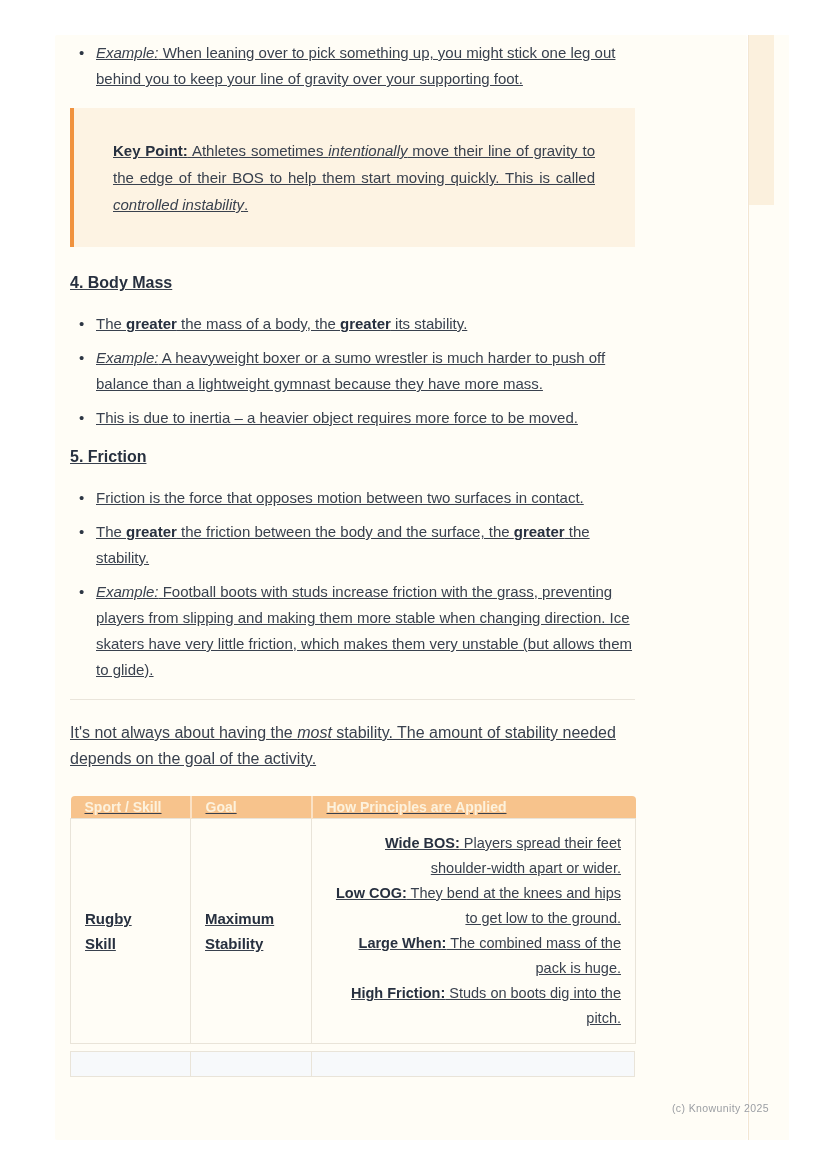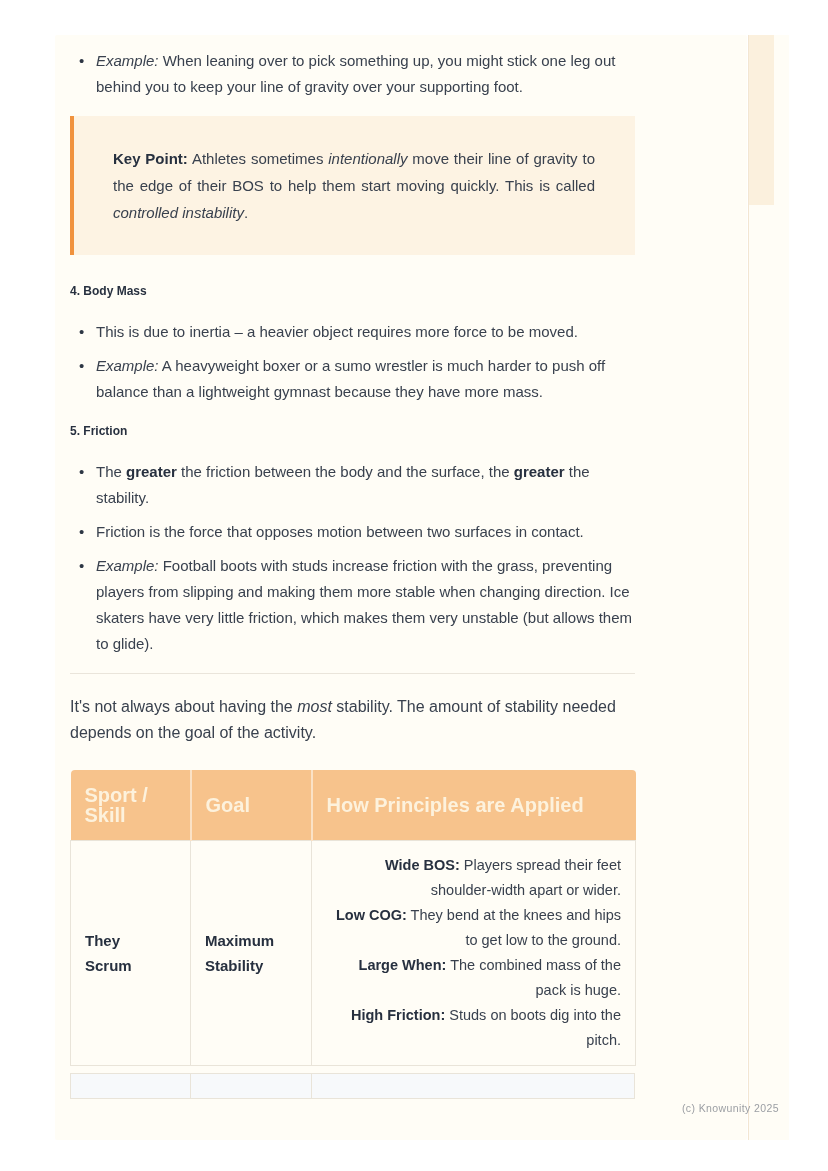--- a/index.html
+++ b/index.html
@@ -6,54 +6,54 @@
   body{
     width:828px;height:1171px;position:relative;background:#ffffff;
     font-family:"Liberation Sans", sans-serif;overflow:hidden;
     color:var(--body-text,#39414e);
   }
   .stage{position:absolute;inset:0;}
   .page-card{
     position:absolute;left:55px;top:35px;width:692px;height:1105px;
     background:var(--page-bg,#fffdf6);border-radius:2px;overflow:hidden;
   }
-  .content{position:absolute;left:15px;top:13px;width:565px;}
+  .content{position:absolute;left:15px;top:5px;width:565px;text-decoration:underline;}
 
   
   .blist{list-style:none;margin:0 0 16px 0;padding:0;font-size:15px;line-height:26px;}
   .blist li{position:relative;padding-left:26px;margin-bottom:8px;}
   .blist li::before{content:"\2022";position:absolute;left:9px;top:0;color:#2d3644;font-size:15px;}
 
   .b{font-weight:bold;color:var(--strong-text,#27303f);}
   .i{font-style:italic;}
 
   
   .callout{
     background:var(--callout-bg,#fdf3e3);
     border-left:4px solid var(--accent-orange,#f0923e);
     margin:0 0 26px 0;padding:13px 24px 13px 23px;
   }
   .callout p{margin:16px;font-size:15px;line-height:27px;text-align:justify;}
 
-  .h-section{font-size:12px;line-height:20px;font-weight:bold;color:var(--strong-text,#27303f);margin:0 0 18px 0;}
+  .h-section{font-size:16px;line-height:20px;font-weight:bold;color:var(--strong-text,#27303f);margin:0 0 18px 0;}
 
   .divider{border:none;border-top:1px solid #eae5db;margin:10px 0 20px 0;}
 
   .h-faded{font-size:23px;line-height:28px;font-weight:bold;color:var(--faded-heading,#f8e9cf);margin:0 0 10px 0;}
 
   .para{margin:0 0 24px 0;font-size:16px;line-height:26px;}
 
   
   .ptable{width:565px;border-collapse:collapse;table-layout:fixed;}
   .ptable col.c1{width:120px;} .ptable col.c2{width:121px;} .ptable col.c3{width:324px;}
   .ptable thead th{
     background:var(--table-header-bg,#f7c38c);
     color:var(--table-header-text,#fdf2dd);
-    font-size:20px;font-weight:bold;text-align:left;
-    padding:15px 14px;line-height:20px;
+    font-size:14px;font-weight:bold;text-align:left;
+    padding:1px 14px;line-height:20px;
   }
   .ptable thead th:first-child{border-top-left-radius:4px;}
   .ptable thead th:last-child{border-top-right-radius:4px;margin-left:14px;}
   .ptable thead th + th{border-left:2px solid rgba(255,252,246,0.55);}
   .ptable tbody td{
     border:1px solid var(--table-border,#e9e4d9);
     padding:12px 14px;vertical-align:middle;font-size:15px;
   }
   .cell-sport,.cell-goal{font-weight:bold;color:var(--strong-text,#27303f);line-height:25px;}
   .cell-sport .narrow{width:70px;}
@@ -71,21 +71,21 @@
   .partial-row .pcell:nth-child(3){flex:1;}
 
   
   .page-edge{
     position:absolute;left:748px;top:35px;width:40px;height:1105px;
     background:var(--page-bg,#fffdf6);border-left:1px solid #f3e6d2;
   }
   .page-edge-top{width:25px;height:170px;background:#fbf0dd;}
 
   .watermark{
-    position:absolute;top:1102px;right:49px;z-index:5;
+    position:absolute;top:1102px;right:59px;z-index:5;
     font-size:10.5px;letter-spacing:0.4px;color:var(--watermark-text,#9b9ea3);
   }
 </style>
 </head>
 <body>
 
 <div class="stage">
 
   <section class="page-card">
     <div class="content">
@@ -93,28 +93,29 @@
       <ul class="blist">
           <li><span class="i">Example:</span> When leaning over to pick something up, you might stick one leg out behind you to keep your line of gravity over your supporting foot.</li>
         </ul>
 
       <aside class="callout">
         <p><span class="b">Key Point:</span> Athletes sometimes <span class="i">intentionally</span> move their line of gravity to the edge of their BOS to help them start moving quickly. This is called <span class="i">controlled instability</span>.</p>
       </aside>
 
       <h3 class="h-section">4. Body Mass</h3>
       <ul class="blist">
+          <li>The <span class="b">greater</span> the mass of a body, the <span class="b">greater</span> its stability.</li>
+          <li><span class="i">Example:</span> A heavyweight boxer or a sumo wrestler is much harder to push off balance than a lightweight gymnast because they have more mass.</li>
           <li>This is due to inertia – a heavier object requires more force to be moved.</li>
-          <li><span class="i">Example:</span> A heavyweight boxer or a sumo wrestler is much harder to push off balance than a lightweight gymnast because they have more mass.</li>
         </ul>
 
       <h3 class="h-section">5. Friction</h3>
       <ul class="blist">
+          <li>Friction is the force that opposes motion between two surfaces in contact.</li>
           <li>The <span class="b">greater</span> the friction between the body and the surface, the <span class="b">greater</span> the stability.</li>
-          <li>Friction is the force that opposes motion between two surfaces in contact.</li>
           <li><span class="i">Example:</span> Football boots with studs increase friction with the grass, preventing players from slipping and making them more stable when changing direction. Ice skaters have very little friction, which makes them very unstable (but allows them to glide).</li>
         </ul>
 
       <hr class="divider">
 
 
       <p class="para">It's not always about having the <span class="i">most</span> stability. The amount of stability needed depends on the goal of the activity.</p>
 
       <table class="ptable">
         <colgroup>
@@ -125,21 +126,21 @@
         <thead>
           <tr>
             <th>Sport / Skill</th>
             <th>Goal</th>
             <th>How Principles are Applied</th>
           </tr>
         </thead>
         <tbody id="table-body">
             <tr>
               <td class="cell-sport">
-                <div class="narrow">They Scrum</div>
+                <div class="narrow">Rugby Skill</div>
               </td>
               <td class="cell-goal">
                 <div class="narrow">Maximum Stability</div>
               </td>
               <td class="cell-principles">
                 <div class="pline"><span class="b">Wide BOS:</span> Players spread their feet shoulder-width apart or wider.</div>
                 <div class="pline"><span class="b">Low COG:</span> They bend at the knees and hips to get low to the ground.</div>
                 <div class="pline"><span class="b">Large When:</span> The combined mass of the pack is huge.</div>
                 <div class="pline"><span class="b">High Friction:</span> Studs on boots dig into the pitch.</div>
               </td>

